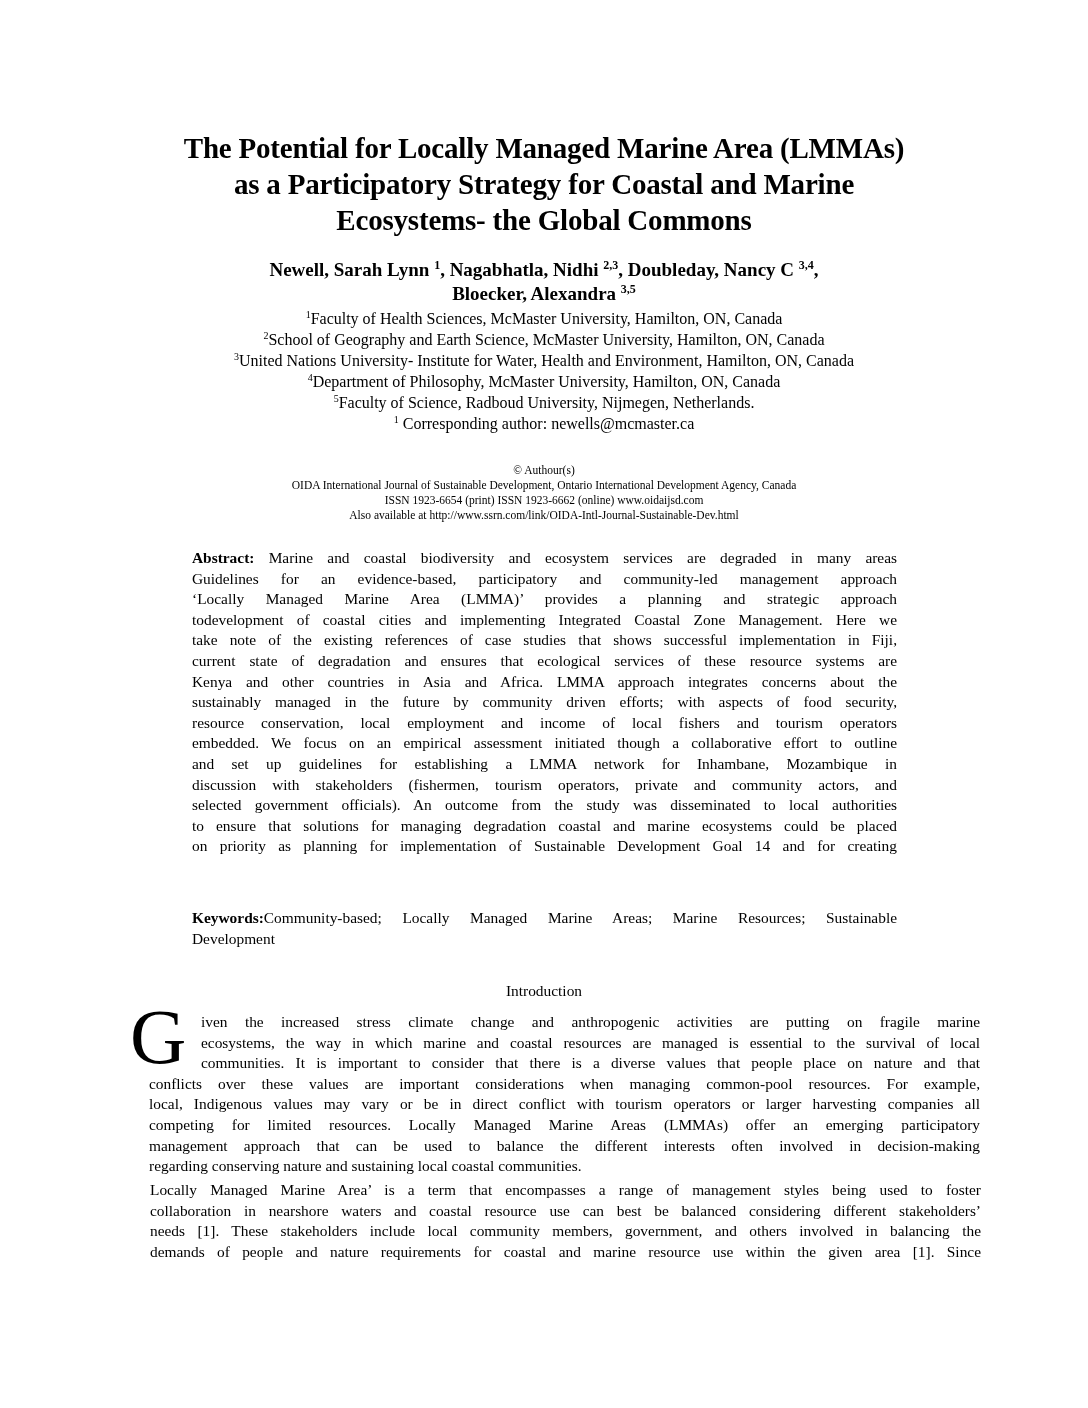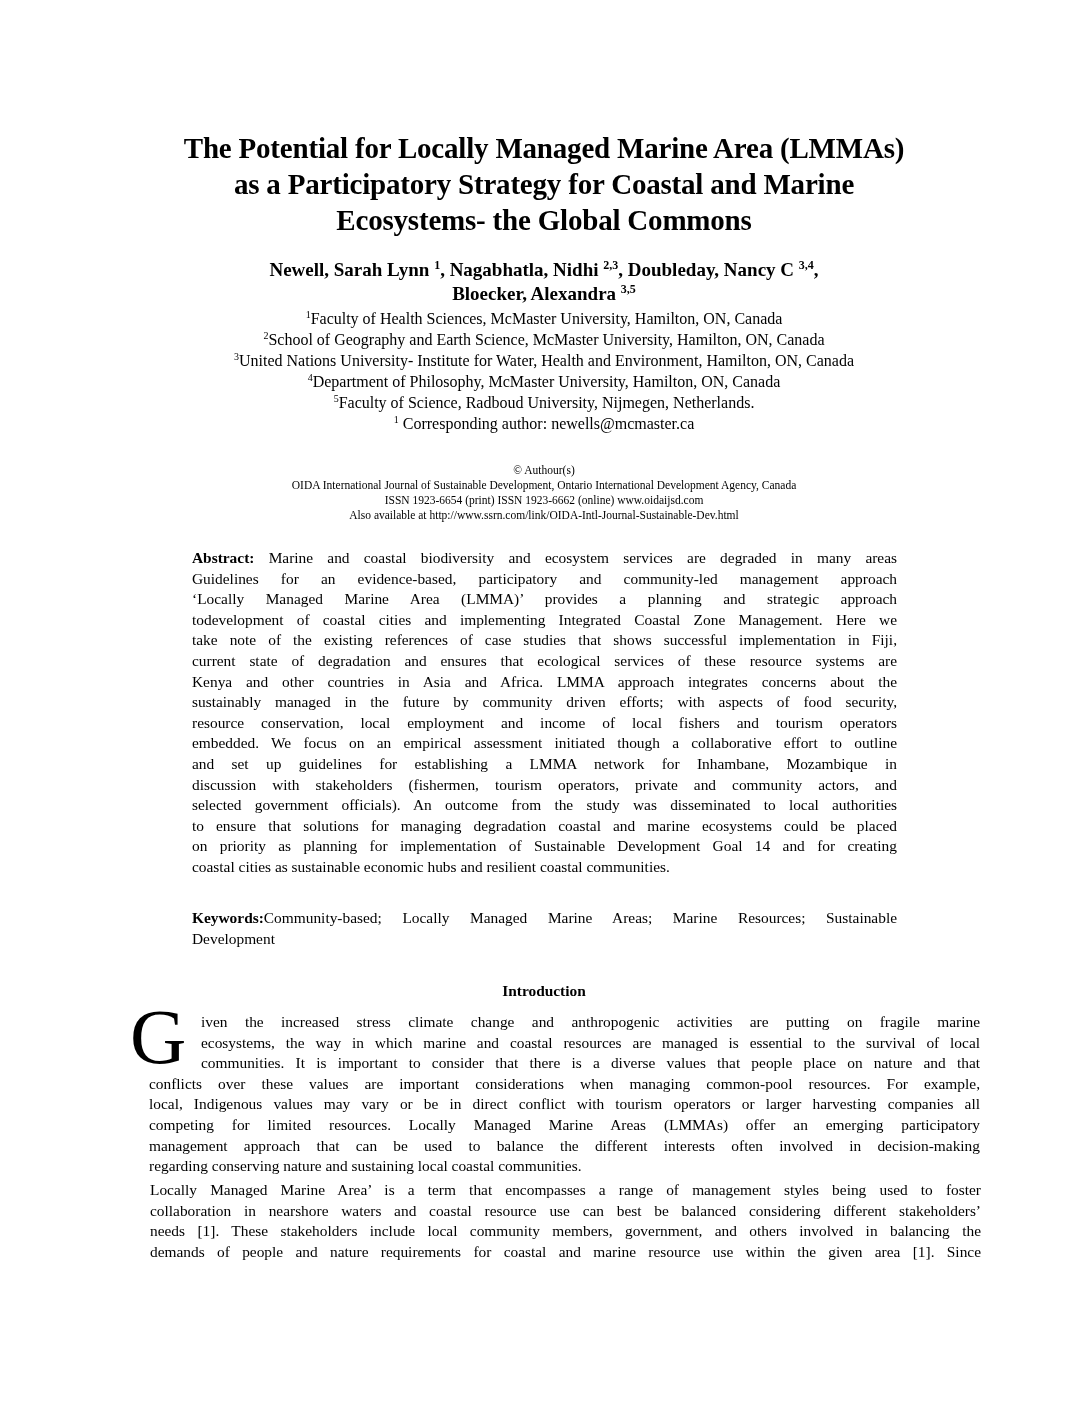--- a/index.html
+++ b/index.html
@@ -21,21 +21,21 @@
   .abstract { position: absolute; left: 192px; width: 705px; top: 548px;
               font-size: 15.4px; line-height: 20.6px; text-align: justify; }
   .abstract .ln { display: block; text-align: justify; text-align-last: justify; white-space: nowrap; }
   .abstract .ln.last { text-align-last: left; }
   .lbl { font-weight: bold; }
   .keywords { position: absolute; left: 192px; width: 705px; top: 908px;
               font-size: 15.4px; line-height: 20.6px; }
   .keywords .ln { display: block; text-align: justify; text-align-last: justify; white-space: nowrap; }
   .keywords .ln.last { text-align-last: left; }
   .intro-head { position: absolute; left: 100px; width: 888px; top: 982px; text-align: center;
-                font-weight: bold; font-size: 15.4px; }
+                font-weight: normal; font-size: 15.4px; }
   .body-text { position: absolute; left: 130px; width: 831px; font-size: 15.4px; line-height: 20.6px; }
   .body-text .ln { display: block; text-align: justify; text-align-last: justify; white-space: nowrap; }
   .body-text .ln.last { text-align-last: left; }
   .p1 { top: 1012px; margin-left: 19px; }
   .p1 .indent { padding-left: 52px; }
   .dropcap { position: absolute; left: 130px; top: 1002px; font-size: 78px; line-height: 70px;
              font-family: "Liberation Serif", serif; }
   .p2 { top: 1180px; margin-left: 20px; }
 </style>
 </head>
@@ -85,21 +85,20 @@
   <span class="ln">current state of degradation and ensures that ecological services of these resource systems are</span>
   <span class="ln">Kenya and other countries in Asia and Africa. LMMA approach integrates concerns about the</span>
   <span class="ln">sustainably managed in the future by community driven efforts; with aspects of food security,</span>
   <span class="ln">resource conservation, local employment and income of local fishers and tourism operators</span>
   <span class="ln">embedded. We focus on an empirical assessment initiated though a collaborative effort to outline</span>
   <span class="ln">and set up guidelines for establishing a LMMA network for Inhambane, Mozambique in</span>
   <span class="ln">discussion with stakeholders (fishermen, tourism operators, private and community actors, and</span>
   <span class="ln">selected government officials).  An outcome from the study was disseminated to local authorities</span>
   <span class="ln">to ensure that solutions for managing degradation coastal and marine ecosystems could be placed</span>
   <span class="ln">on priority as planning for implementation of Sustainable Development Goal 14 and for creating</span>
-  <span class="ln last">coastal cities as sustainable economic hubs and resilient coastal communities.</span>
 </div>
 
 <div class="keywords">
   <span class="ln"><span class="lbl">Keywords:</span><span>Community-based; Locally Managed Marine Areas; Marine Resources; Sustainable</span></span>
   <span class="ln last">Development</span>
 </div>
 
 <div class="intro-head">Introduction</div>
 
 <div class="dropcap">G</div>

